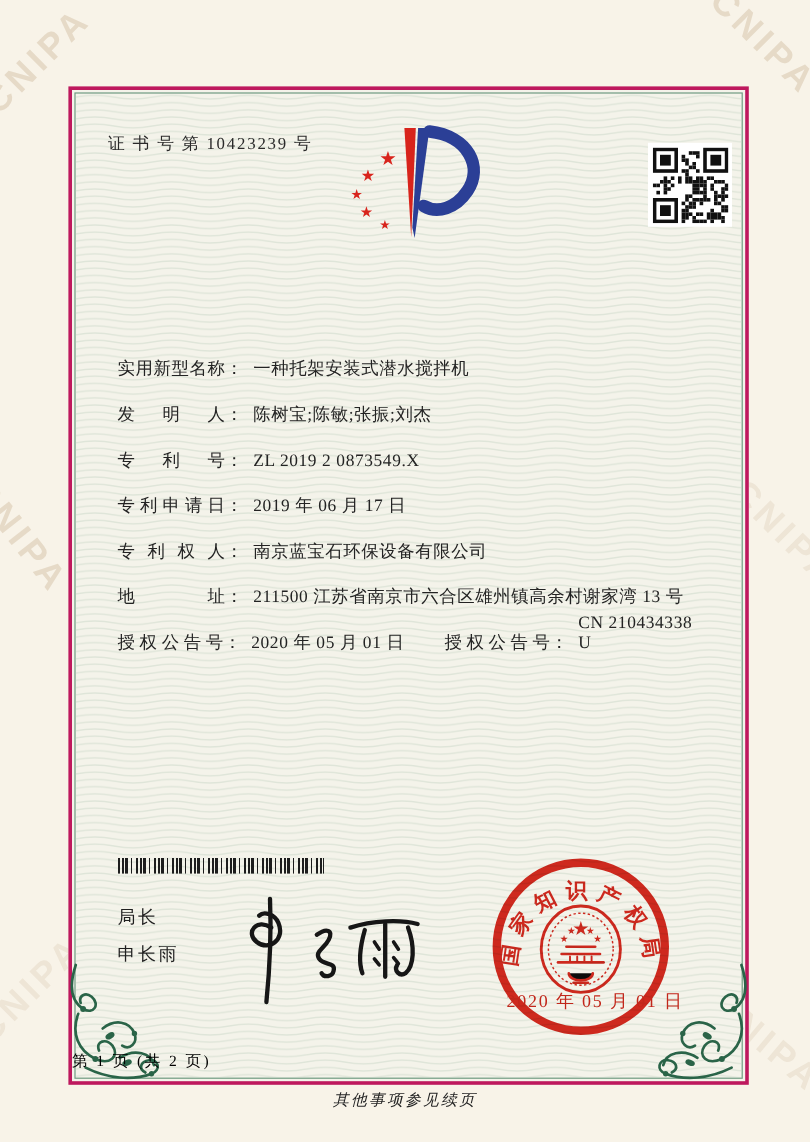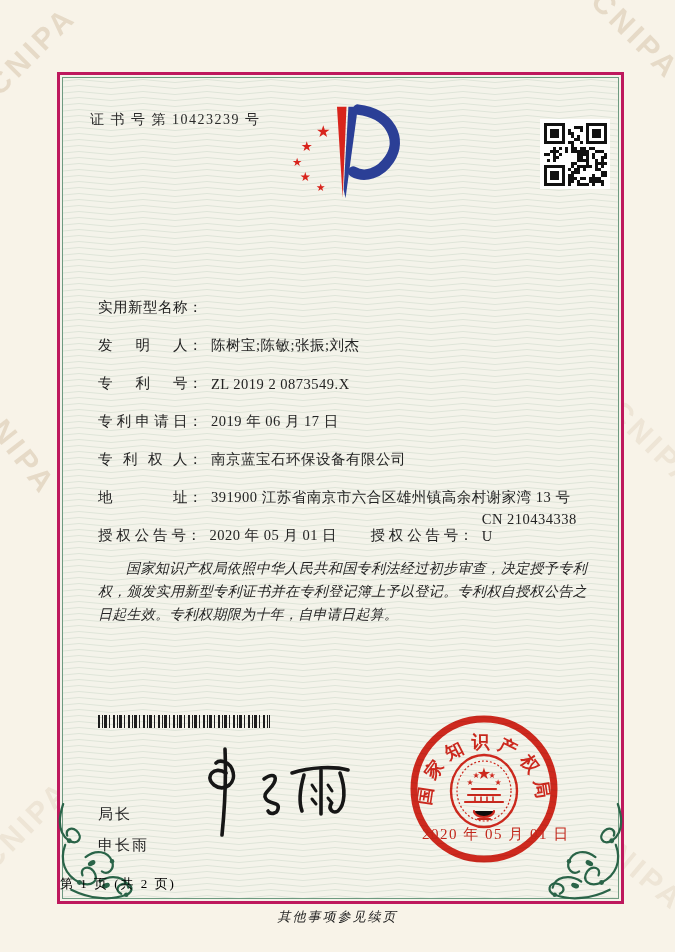--- a/index.html
+++ b/index.html
@@ -50,21 +50,21 @@
   .paras p{margin:0;text-indent:2em;font-style:italic;font-size:14px;line-height:23px;
            letter-spacing:.3px;text-align:justify;color:#242424;}
 
   .barcode{position:absolute;left:38px;top:640px;width:172px;height:13px;
     background:repeating-linear-gradient(90deg,
       #1d1d1d 0 2px,transparent 2px 4px,
       #1d1d1d 4px 5px,transparent 5px 6px,
       #1d1d1d 6px 9px,transparent 9px 11px,
       #1d1d1d 11px 12px,transparent 12px 15px);}
 
-  .officer{position:absolute;left:38px;top:725px;font-family:Liberation Mono, monospace;
+  .officer{position:absolute;left:38px;top:674px;font-family:Liberation Sans, sans-serif;
            font-size:15px;line-height:31px;color:#1f1f1f;letter-spacing:2px;}
   .signature{position:absolute;left:132px;top:668px;}
 
   .seal{position:absolute;left:338px;top:628px;mix-blend-mode:multiply;opacity:.95;}
   .seal-date{position:absolute;left:362px;top:750px;color:#c2271b;font-size:15px;
              letter-spacing:1.5px;white-space:nowrap;}
 
   .page-info{position:absolute;left:0;bottom:8px;width:100%;text-align:left;
              font-size:13px;letter-spacing:2px;color:#000000;}
 
@@ -276,20 +276,21 @@
         <rect x="3" y="45" width="15" height="15" fill="#fff"></rect>
         <rect x="6" y="48" width="9" height="9" fill="#111"></rect>
       </svg>
   </div>
 
 
   <div class="fields">
     <div class="frow">
       <span class="flabel">实用新型名称</span>
         <span class="colon">：</span>
+      <span>一种托架安装式潜水搅拌机</span>
     </div>
     <div class="frow">
       <span class="flabel">发明人</span>
         <span class="colon">：</span>
       <span>陈树宝;陈敏;张振;刘杰</span>
     </div>
     <div class="frow">
       <span class="flabel">专利号</span>
         <span class="colon">：</span>
       <span>ZL 2019 2 0873549.X</span>
@@ -300,34 +301,33 @@
       <span>2019 年 06 月 17 日</span>
     </div>
     <div class="frow">
       <span class="flabel">专利权人</span>
         <span class="colon">：</span>
       <span>南京蓝宝石环保设备有限公司</span>
     </div>
     <div class="frow">
       <span class="flabel">地址</span>
         <span class="colon">：</span>
-      <span>391900 江苏省南京市六合区雄州镇高余村谢家湾 13 号</span>
+      <span>211500 江苏省南京市六合区雄州镇高余村谢家湾 13 号</span>
     </div>
     <div class="frow">
       <span class="flabel">授权公告号</span>
         <span class="colon">：</span>
       <span class="v-fixed">2020 年 05 月 01 日</span>
       <span class="flabel">授权公告号</span>
         <span class="colon">：</span>
       <span>CN 210434338 U</span>
     </div>
   </div>
 
   <div class="paras">
-    <p>国家知识产权局依照中华人民共和国专利法经过初步审查，决定授予专利权，颁发实用新型专利证书并在专利登记簿上予以登记。专利权自授权公告之日起生效。专利权期限为十年，自申请日起算。</p>
   </div>
 
   <div class="barcode"></div>
 
   <div class="officer">
     <div>局长</div>
     <div>申长雨</div>
   </div>
 
   <svg class="signature" width="170" height="100" viewBox="0 0 170 100" xmlns="http://www.w3.org/2000/svg">

